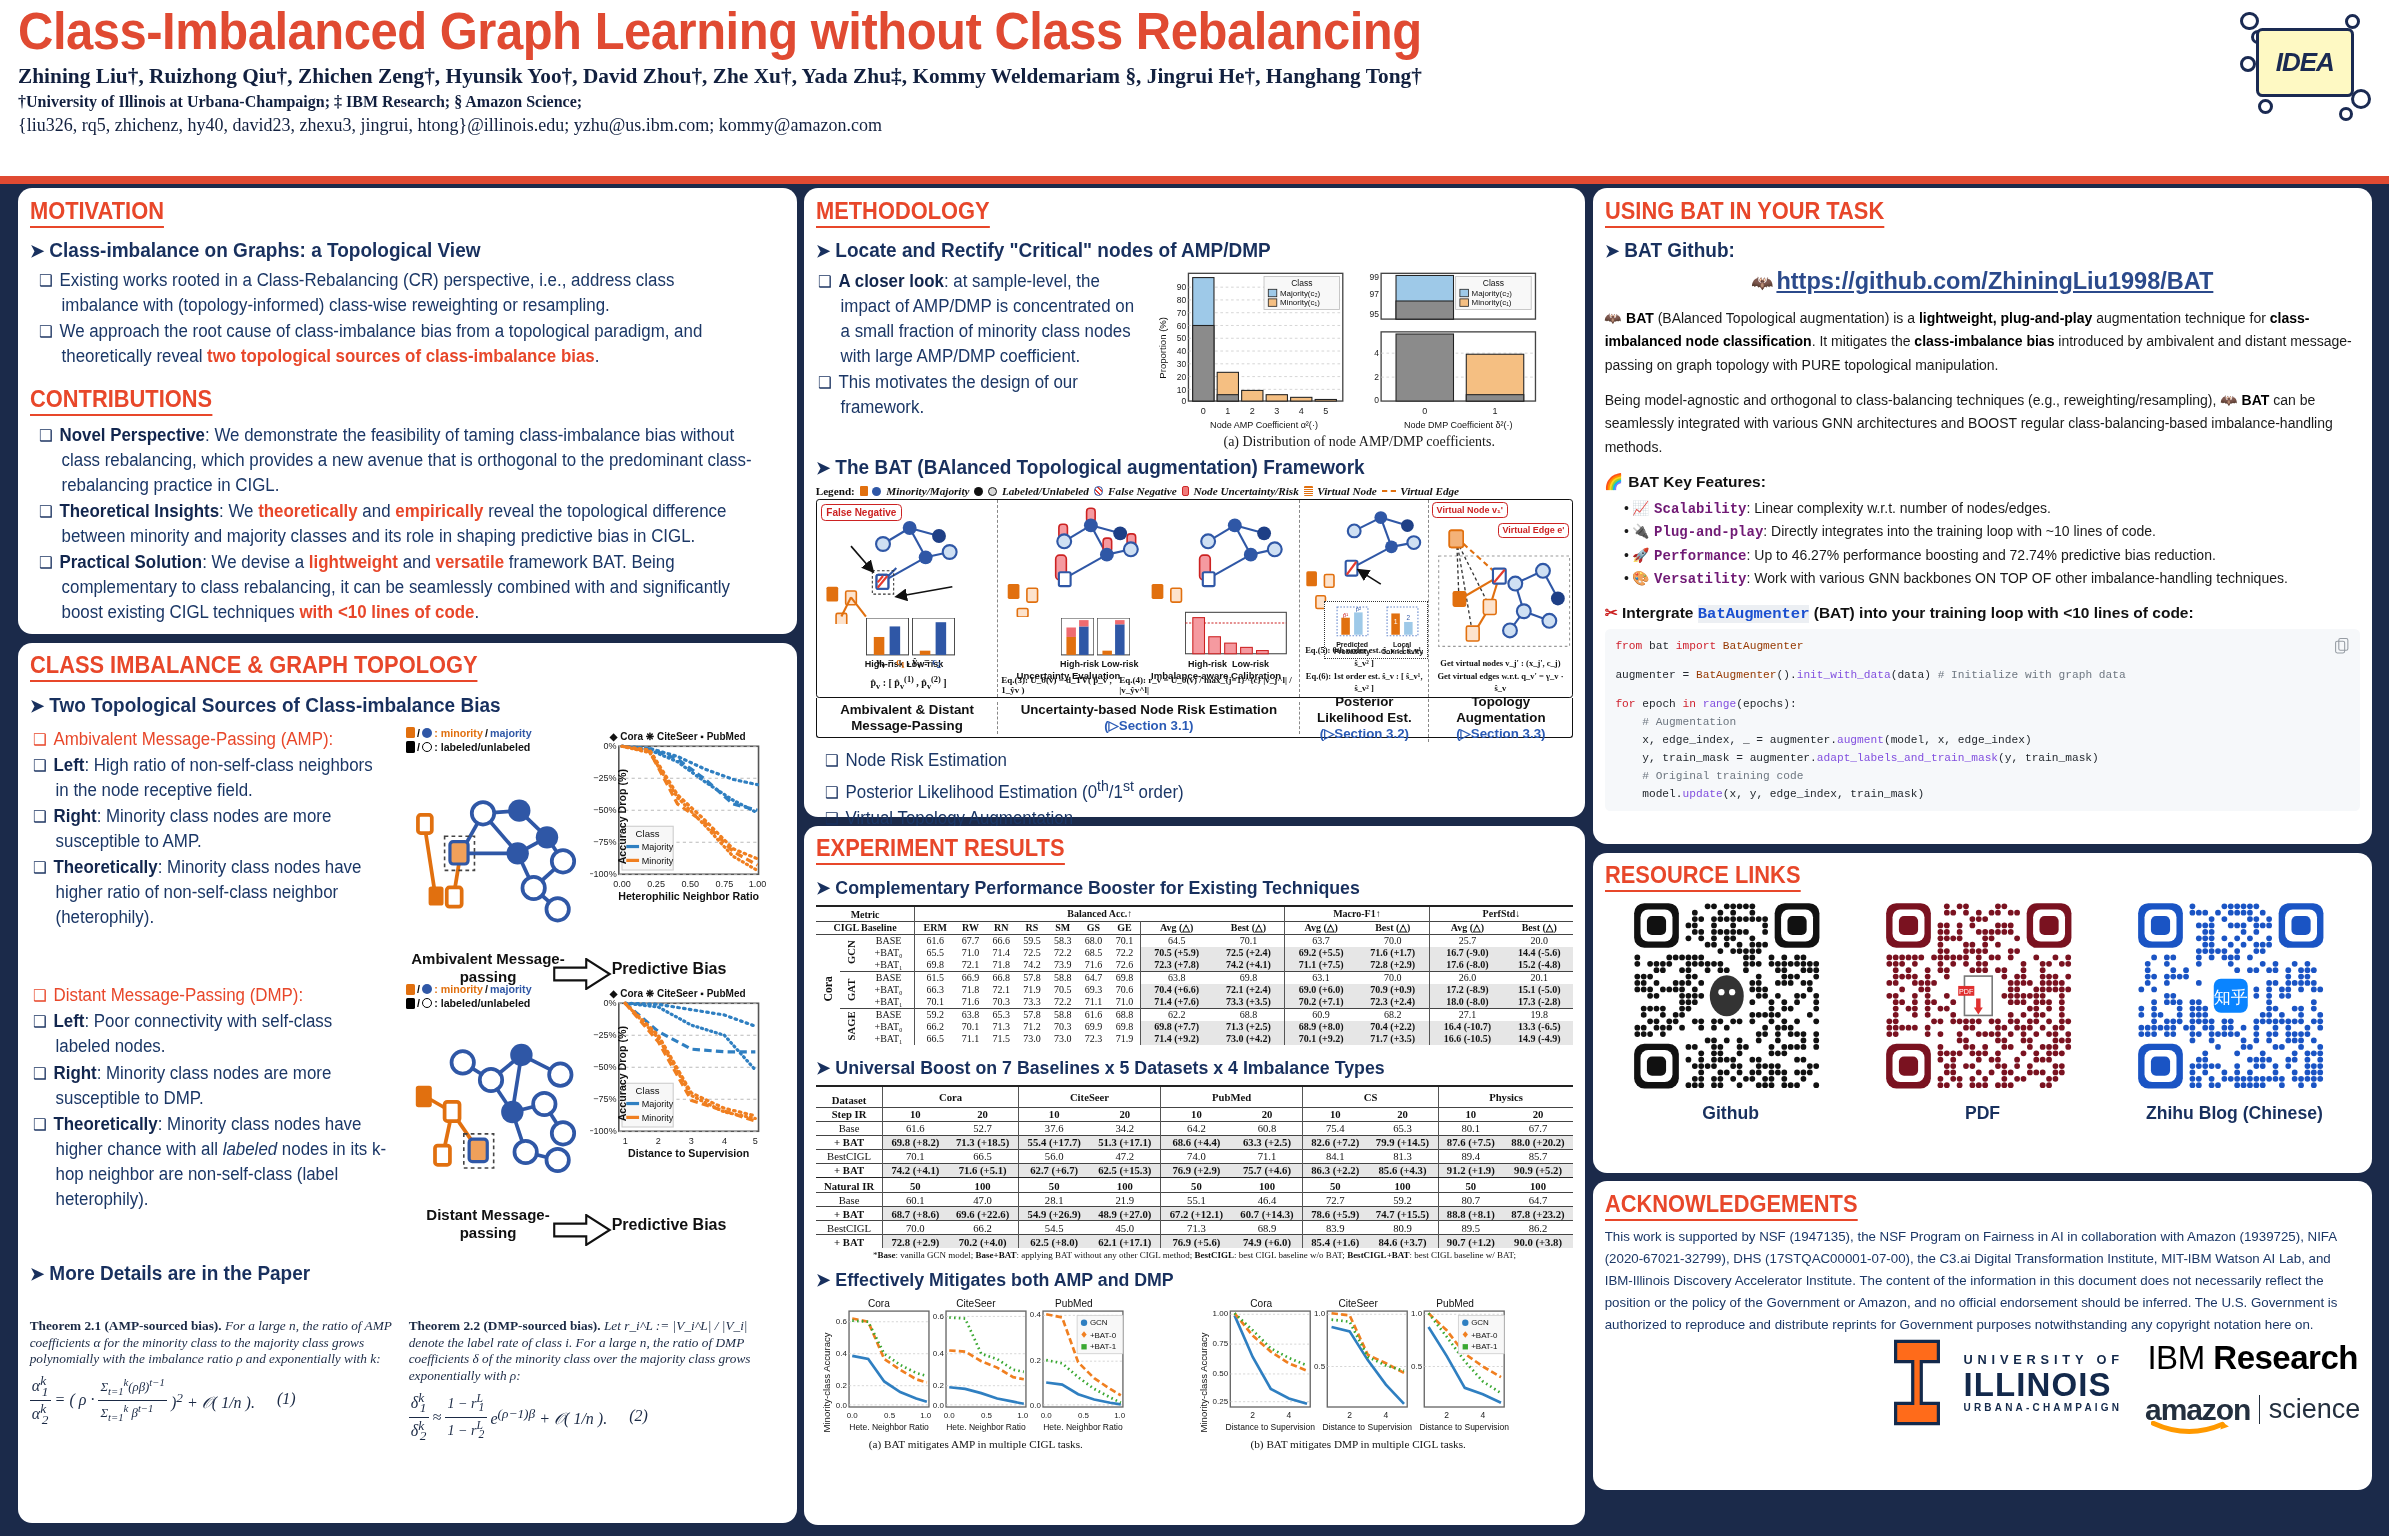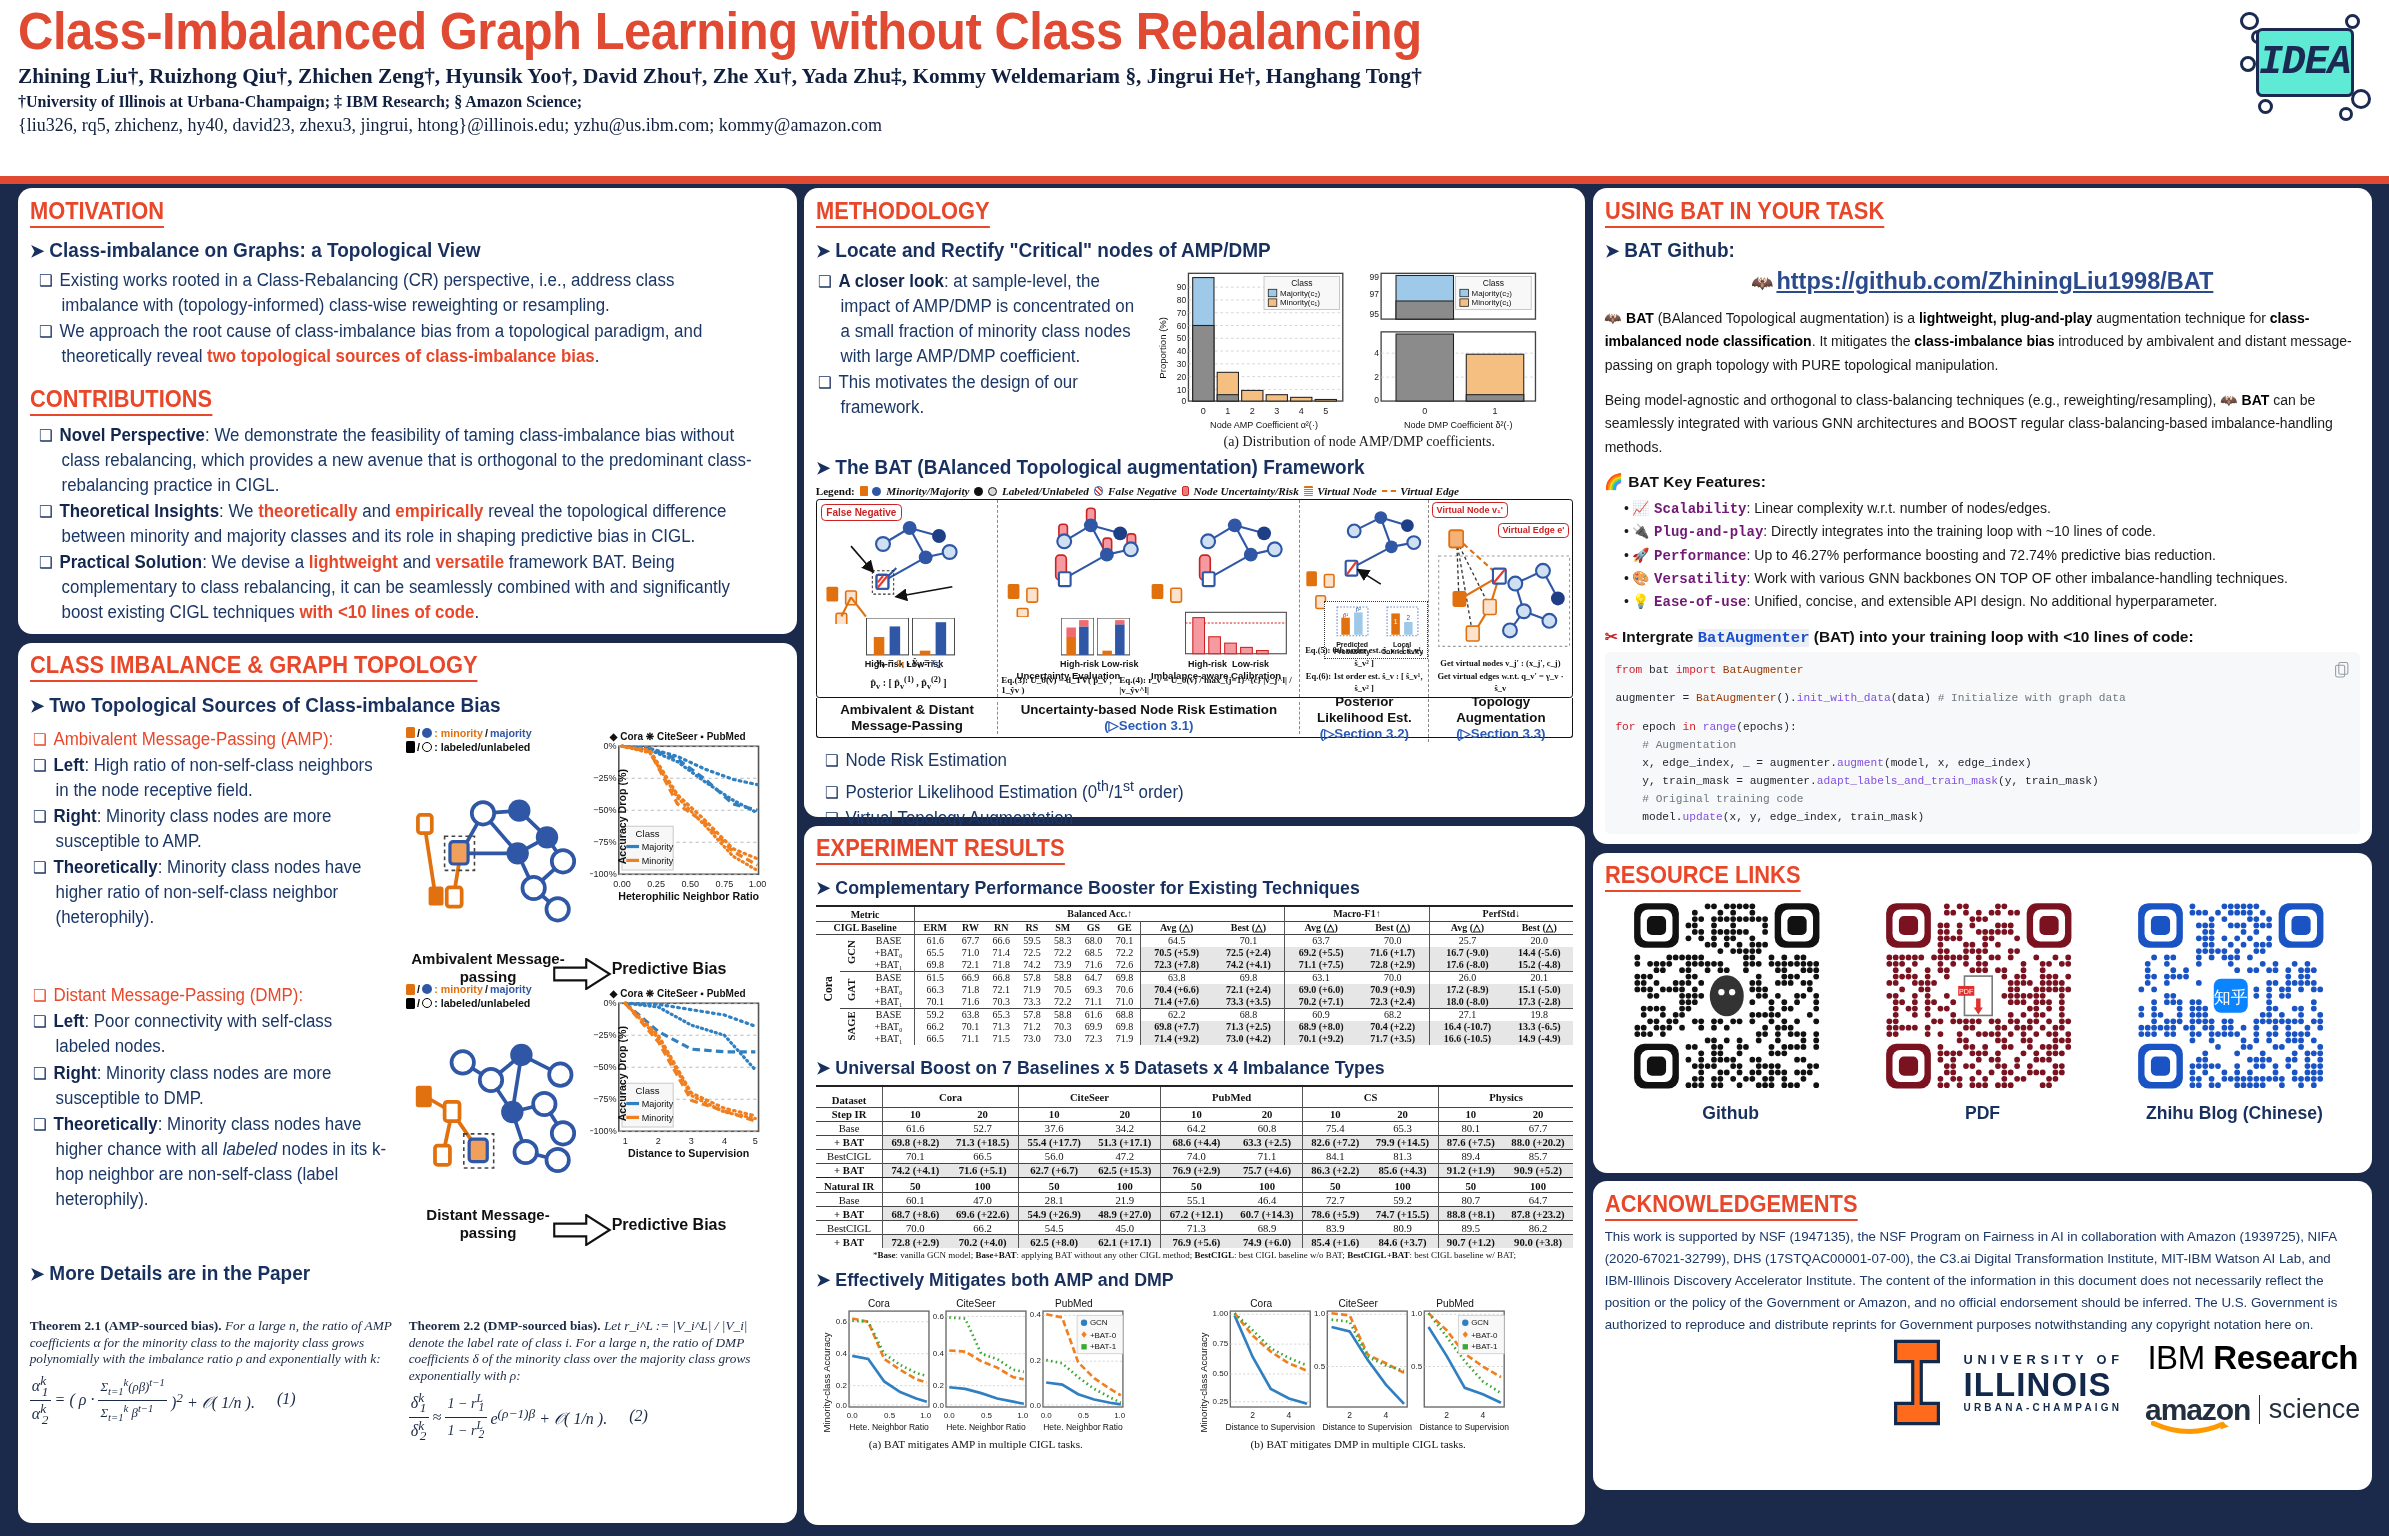--- a/index.html
+++ b/index.html
@@ -40,24 +40,24 @@
   }
   .header-rule{
     position:absolute;left:0;top:176px;width:2389px;height:7.5px;background:#e04a32;
   }
   
   .idea-logo{
     position:absolute;right:21.3px;top:8.5px;width:128px;height:128px;
   }
   .idea-box{
     position:absolute;left:16px;top:19px;width:92px;height:63px;
-    border:3.7px solid #1a2a52;border-radius:6.4px;background:#5eead4;
+    border:3.7px solid #1a2a52;border-radius:6.4px;background:#fef9c3;
     display:flex;align-items:center;justify-content:center;
-    font-family:Liberation Mono, monospace;font-weight:bold;font-style:italic;
-    font-size:40px;color:#1a2a52;letter-spacing:-1.1px;
+    font-family:Liberation Sans, sans-serif;font-weight:bold;font-style:italic;
+    font-size:26px;color:#1a2a52;letter-spacing:-1.1px;
   }
   .bub{position:absolute;border-radius:50%;border:3.2px solid #1a2a52;background:#fff;}
   
   .col{position:absolute;top:188px;}
   .c1{left:18px;width:779px;}
   .c2{left:804px;width:781px;}
   .c3{left:1593px;width:779px;}
   .card{
     background:#ffffff;border-radius:14px;
     margin-bottom:8.5px;padding:9.6px 11.7px 10.7px 11.7px;
@@ -1393,21 +1393,20 @@
     </div>
 
     <div style="margin-top:14px;font-family:'Liberation Sans',sans-serif;font-weight:bold;font-size:15.5px;color:#111;">
       <span>🌈</span> <span>BAT Key Features:</span>
     </div>
     <ul style="margin:5.3px 0 0 5.3px;padding:0;list-style:none;">
       <li class="feat">• <span>📈</span> <b>Scalability</b><span>: Linear complexity w.r.t. number of nodes/edges.</span></li>
       <li class="feat">• <span>🔌</span> <b>Plug-and-play</b><span>: Directly integrates into the training loop with ~10 lines of code.</span></li>
       <li class="feat">• <span>🚀</span> <b>Performance</b><span>: Up to 46.27% performance boosting and 72.74% predictive bias reduction.</span></li>
       <li class="feat">• <span>🎨</span> <b>Versatility</b><span>: Work with various GNN backbones ON TOP OF other imbalance-handling techniques.</span></li>
-      <li class="feat">• <span>💡</span> <b>Ease-of-use</b><span>: Unified, concise, and extensible API design. No additional hyperparameter.</span></li>
     </ul>
 
     <div style="margin-top:14px;font-family:'Liberation Sans',sans-serif;font-weight:bold;font-size:15.5px;color:#111;">
       <span style="color:#c22;">✂</span> <span>Intergrate </span><span style="background:#eceff3;color:#1a4fd0;font-family:'Liberation Mono',monospace;">BatAugmenter</span><span> (BAT) into your training loop with &lt;10 lines of code:</span>
     </div>
     <div class="codebox">
       <svg class="copy-ic" width="14" height="16" viewBox="0 0 26 30">
         <rect x="1" y="6" width="17" height="22" fill="none" stroke="#57606a" stroke-width="2" rx="3"></rect>
         <rect x="7" y="1" width="17" height="22" fill="none" stroke="#57606a" stroke-width="2" rx="3"></rect>
       </svg>

